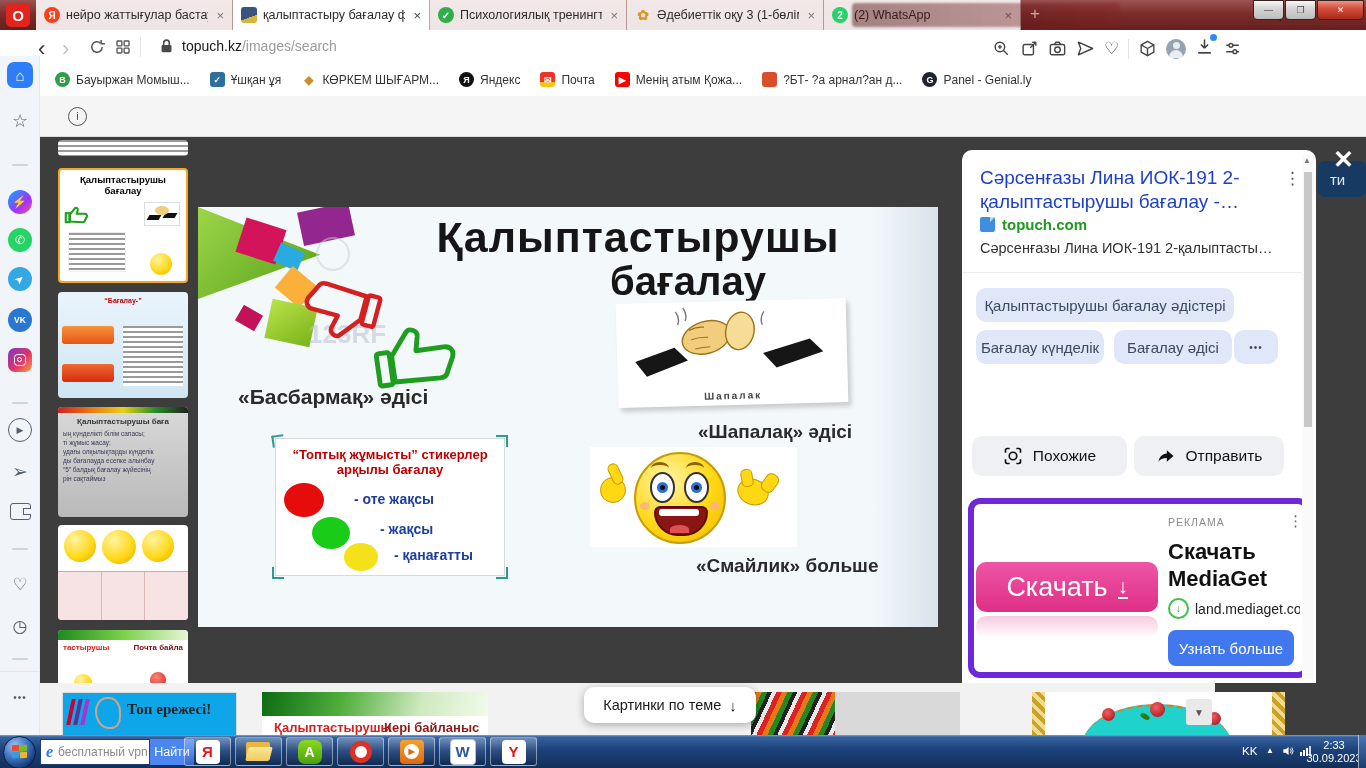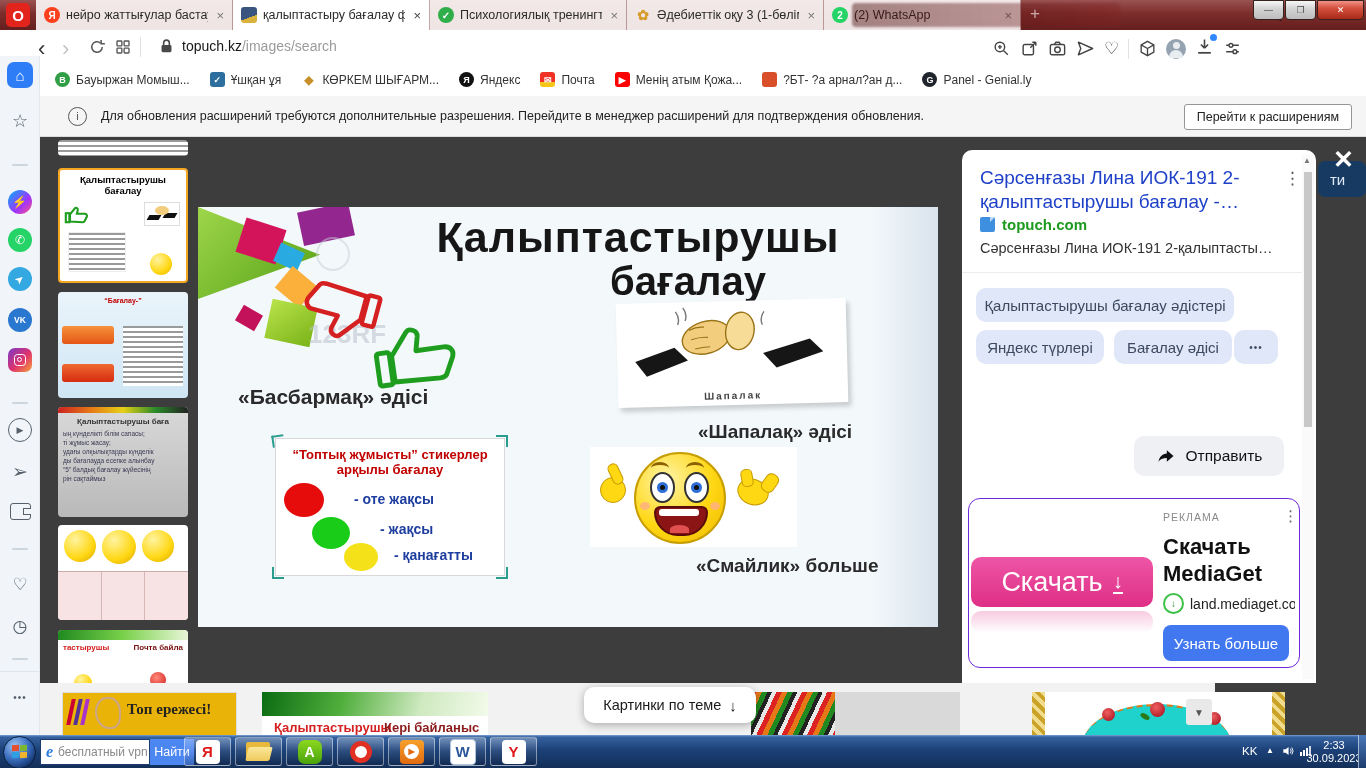--- a/index.html
+++ b/index.html
@@ -205,22 +205,20 @@
         </div>
       <div class="bm">
           <span class="bmi" style="background:#20242c;border-radius:50%">G</span>
           <span>Panel - Genial.ly</span>
         </div>
     </div>
   </div>
 
   <div id="notif" class="abs fx">
     <span style="margin-left:28px;width:17px;height:17px;border:1.5px solid #555;border-radius:50%;display:inline-flex;align-items:center;justify-content:center;font-size:11px;color:#555;flex:none">i</span>
-    <span style="margin-left:14px;font-size:12.5px;color:#222">Для обновления расширений требуются дополнительные разрешения. Перейдите в менеджер расширений для подтверждения обновления.</span>
-    <span style="position:absolute;right:14px;top:8px;height:24px;padding:0 12px;border:1px solid #969696;border-radius:3px;background:#fff;font-size:12.5px;color:#222;display:inline-flex;align-items:center">Перейти к расширениям</span>
   </div>
 
   <div id="sbar" class="abs">
     <div class="sbi" style="top:6px">
         <span style="width:26px;height:26px;background:#2f7df6;border-radius:7px;color:#fff;display:flex;align-items:center;justify-content:center;font-size:15px">⌂</span>
       </div>
     <div class="sbi" style="top:54px;font-size:18px">☆</div>
     <div class="sdv" style="top:108px"></div>
     <div class="sbi" style="top:134px">
         <span class="soc" style="background:linear-gradient(135deg,#00b2ff,#a033ff 60%,#ff5280)">⚡</span>
@@ -421,38 +419,47 @@
           </span>
         <span style="font-size:15px;font-weight:bold;color:#1e9b1e">topuch.com</span>
       </div>
       <div class="abs" style="left:18px;top:90px;width:300px;font-size:14.5px;color:#333;white-space:nowrap;overflow:hidden">Сәрсенғазы Лина ИОК-191 2-қалыптасты…</div>
       <div class="abs" style="left:0;top:122px;width:340px;height:1px;background:#ececec"></div>
 
       <div class="pill" style="left:14px;top:138px;width:258px;height:34px">
           <span>Қалыптастырушы бағалау әдістері</span>
         </div>
       <div class="pill" style="left:14px;top:180px;width:128px;height:34px">
-          <span>Яндекс түрлері</span>
+          <span>Бағалау күнделік</span>
         </div>
       <div class="pill" style="left:152px;top:180px;width:118px;height:34px">
           <span>Бағалау әдісі</span>
         </div>
       <div class="pill" style="left:272px;top:180px;width:44px;height:34px;font-size:10px;letter-spacing:1px">
           <span>•••</span>
         </div>
 
 
+      <div class="gbtn" style="left:10px;top:286px;width:155px">
+        <svg width="20" height="20" viewBox="0 0 24 24">
+            <g fill="none" stroke="#111" stroke-width="2">
+              <path d="M8 3H5a2 2 0 0 0-2 2v3M16 3h3a2 2 0 0 1 2 2v3M8 21H5a2 2 0 0 1-2-2v-3M16 21h3a2 2 0 0 0 2-2v-3"></path>
+              <circle cx="12" cy="12" r="4.5"></circle>
+            </g>
+          </svg>
+        <span>Похожие</span>
+      </div>
       <div class="gbtn" style="left:172px;top:286px;width:150px">
         <svg width="20" height="20" viewBox="0 0 24 24">
             <path d="M13 5l8 7-8 7v-4.5C8 14.5 5 16 3 19c1-6 4.5-9.5 10-10z" fill="#111"></path>
           </svg>
         <span>Отправить</span>
       </div>
 
-      <div class="abs" style="left:6px;top:348px;width:330px;height:168px;border:1px solid #6d28d9;border-radius:12px;background:#fff">
+      <div class="abs" style="left:6px;top:348px;width:330px;height:168px;border:6px solid #6d28d9;border-radius:12px;background:#fff">
         <span style="position:absolute;left:194px;top:12px;font-size:10.5px;letter-spacing:1px;color:#8a8a8a">РЕКЛАМА</span>
         <span style="position:absolute;left:314px;top:8px;font-size:15px;color:#666">⋮</span>
         <div style="position:absolute;left:2px;top:58px;width:182px;height:50px;background:linear-gradient(180deg,#ee55a6,#de2f85);border-radius:10px;display:flex;align-items:center;justify-content:center;gap:10px;color:#fff">
           <span style="font-size:27px">Скачать</span>
           <span style="font-size:20px;border-bottom:2.5px solid #fff;line-height:22px">↓</span>
         </div>
         <div style="position:absolute;left:2px;top:112px;width:182px;height:22px;background:linear-gradient(180deg,rgba(222,47,133,.25),transparent);border-radius:10px"></div>
         <div style="position:absolute;left:194px;top:34px;font-size:22px;font-weight:bold;color:#111;line-height:27px"><span>Скачать</span><br><span>MediaGet</span></div>
         <div style="position:absolute;left:194px;top:94px;display:flex;align-items:center;gap:6px;width:132px;overflow:hidden">
           <span style="width:17px;height:17px;border-radius:50%;border:2px solid #3fc04a;color:#2da036;font-size:10px;display:inline-flex;align-items:center;justify-content:center;flex:none">↓</span>
@@ -468,21 +475,21 @@
         <span style="position:absolute;left:2px;top:18px;width:8px;height:255px;background:#c8c8c8;display:block"></span>
       </div>
     </div>
 
     <div class="abs" style="left:1278px;top:24px;width:48px;height:36px;background:#173a63;border-radius:7px;color:#dfe7f2;font-size:15px;display:flex;align-items:center;padding-left:12px;box-sizing:border-box">
         <span>ти</span>
       </div>
     <div class="abs" style="left:1293px;top:8px;color:#fff;font-size:25px;font-weight:bold">✕</div>
 
     <div id="bstrip">
-      <div class="abs" style="left:22px;top:9px;width:173px;height:43px;background:#eab308;border:1px solid #ddd">
+      <div class="abs" style="left:22px;top:9px;width:173px;height:43px;background:#0ea5e9;border:1px solid #ddd">
         <span style="position:absolute;left:6px;top:6px;width:4px;height:26px;background:#c03;transform:skewX(-12deg)"></span>
         <span style="position:absolute;left:13px;top:6px;width:4px;height:26px;background:#539;transform:skewX(-12deg)"></span>
         <span style="position:absolute;left:20px;top:6px;width:4px;height:26px;background:#a3c;transform:skewX(-12deg)"></span>
         <span style="position:absolute;left:32px;top:4px;width:22px;height:28px;border:2.5px solid #caa58a;border-radius:50% 50% 40% 60%"></span>
         <span style="position:absolute;left:64px;top:8px;font-family:'Liberation Serif',serif;font-weight:bold;font-size:15px;color:#222">Топ ережесі!</span>
       </div>
       <div class="abs" style="left:222px;top:9px;width:226px;height:43px;background:#fff">
         <div style="height:24px;background:linear-gradient(105deg,#0b6b12,#4fae3b 35%,#cfe9c0 70%,#f2fbea)"></div>
         <span style="position:absolute;left:12px;top:28px;font-weight:bold;font-size:13px;color:#d42020">Қалыптастырушы</span>
         <span style="position:absolute;left:122px;top:28px;font-weight:bold;font-size:13px;color:#8b1a1a">Кері байланыс</span>

